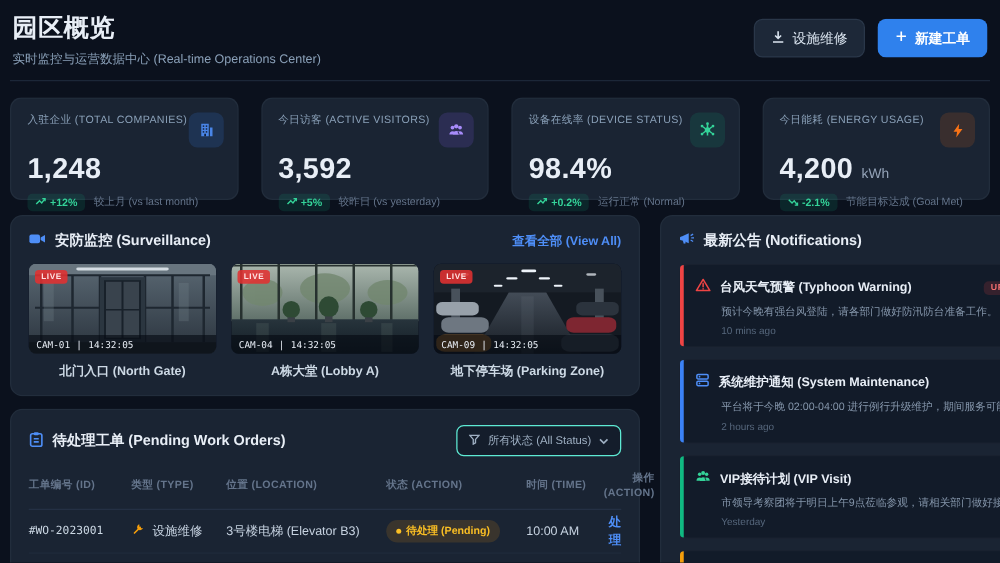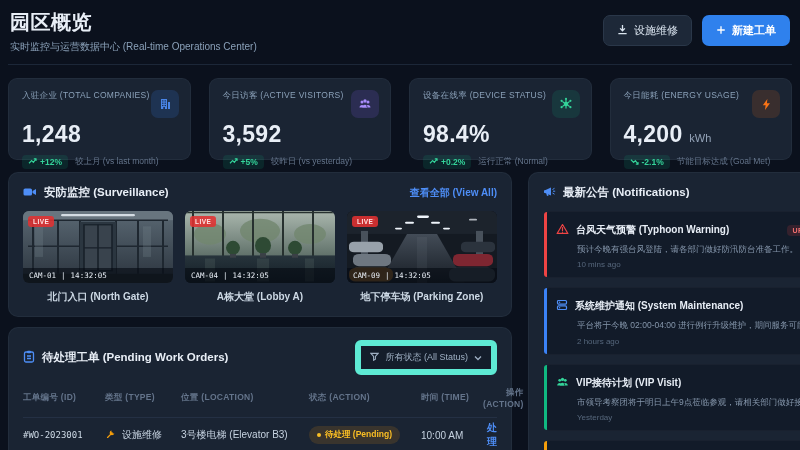--- a/index.html
+++ b/index.html
@@ -52,21 +52,21 @@
   .cam-img { position:relative; height:72px; border-radius:6px; overflow:hidden; background:#0c1220; }
   .cam-img svg { display:block; width:100%; height:100%; }
   .live { position:absolute; top:5px; left:5px; background:rgba(225,49,49,.88); color:#ffe3e3;
     font-size:6.5px; font-weight:bold; letter-spacing:.5px; padding:2px 5px; border-radius:3px; }
   .cam-bar { position:absolute; left:0; right:0; bottom:0; background:rgba(5,10,18,.62);
     color:#e8eef6; font-size:7.5px; padding:3px 6px; display:flex; gap:5px; }
   .cam-name { text-align:center; font-size:10px; font-weight:bold; color:#cdd9e5; margin-top:7px; }
 
   
   .panel-wo { margin-top:10px; padding-bottom:0; height:140px; }
-  .filter { display:flex; align-items:center; gap:6px; background:#141d2b; border:6px solid #5eead4;
+  .filter { display:flex; align-items:center; gap:6px; background:#141d2b; border:1px solid #5eead4;
     color:#9fb0c3; font-size:9px; padding:5px 9px; border-radius:6px; cursor:pointer; }
   .wo-grid { display:grid; grid-template-columns:82px 76px 128px 112px 62px 1fr; align-items:center; }
   .wo-head { margin-top:12px; padding-bottom:8px; border-bottom:1px solid #243044; }
   .wo-head span { font-size:8.5px; font-weight:bold; color:#64748b; letter-spacing:.3px; }
   .wo-row { height:35px; border-bottom:1px solid rgba(36,48,68,.5); font-size:10px; color:#c6d2e0; cursor:default; }
   .wo-id { font-size:9px; color:#cdd9e5; }
   .wo-type { display:flex; align-items:center; gap:6px; }
   .pill { display:inline-flex; align-items:center; gap:4px; font-size:8.5px; font-weight:bold;
     padding:3px 8px; border-radius:999px; }
   .pill i { width:4px; height:4px; border-radius:50%; }

